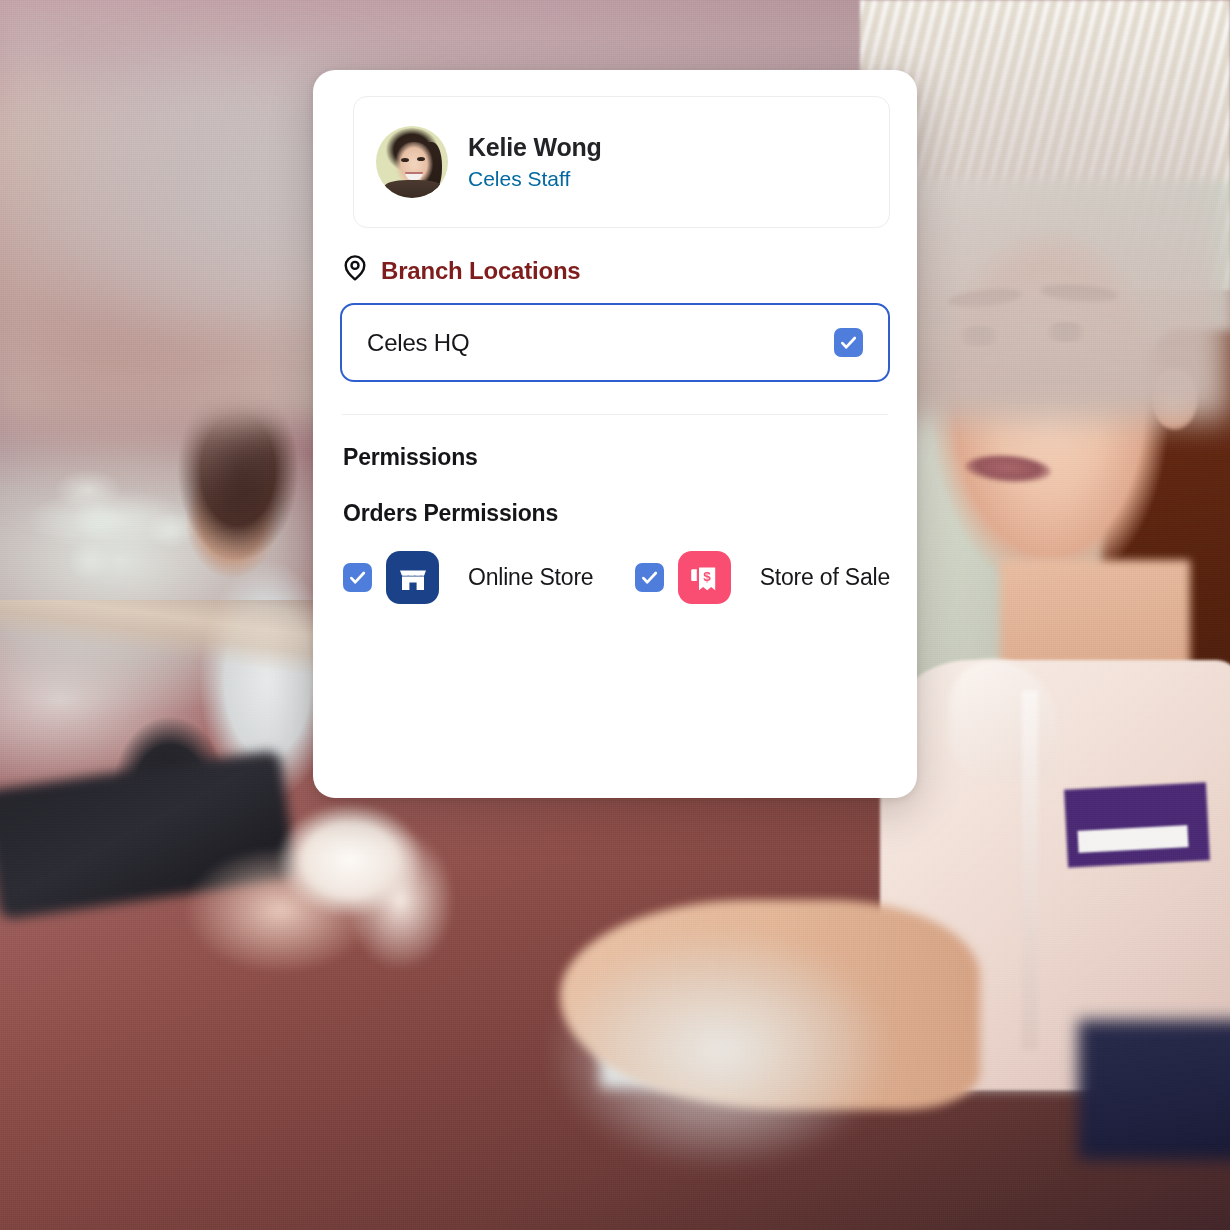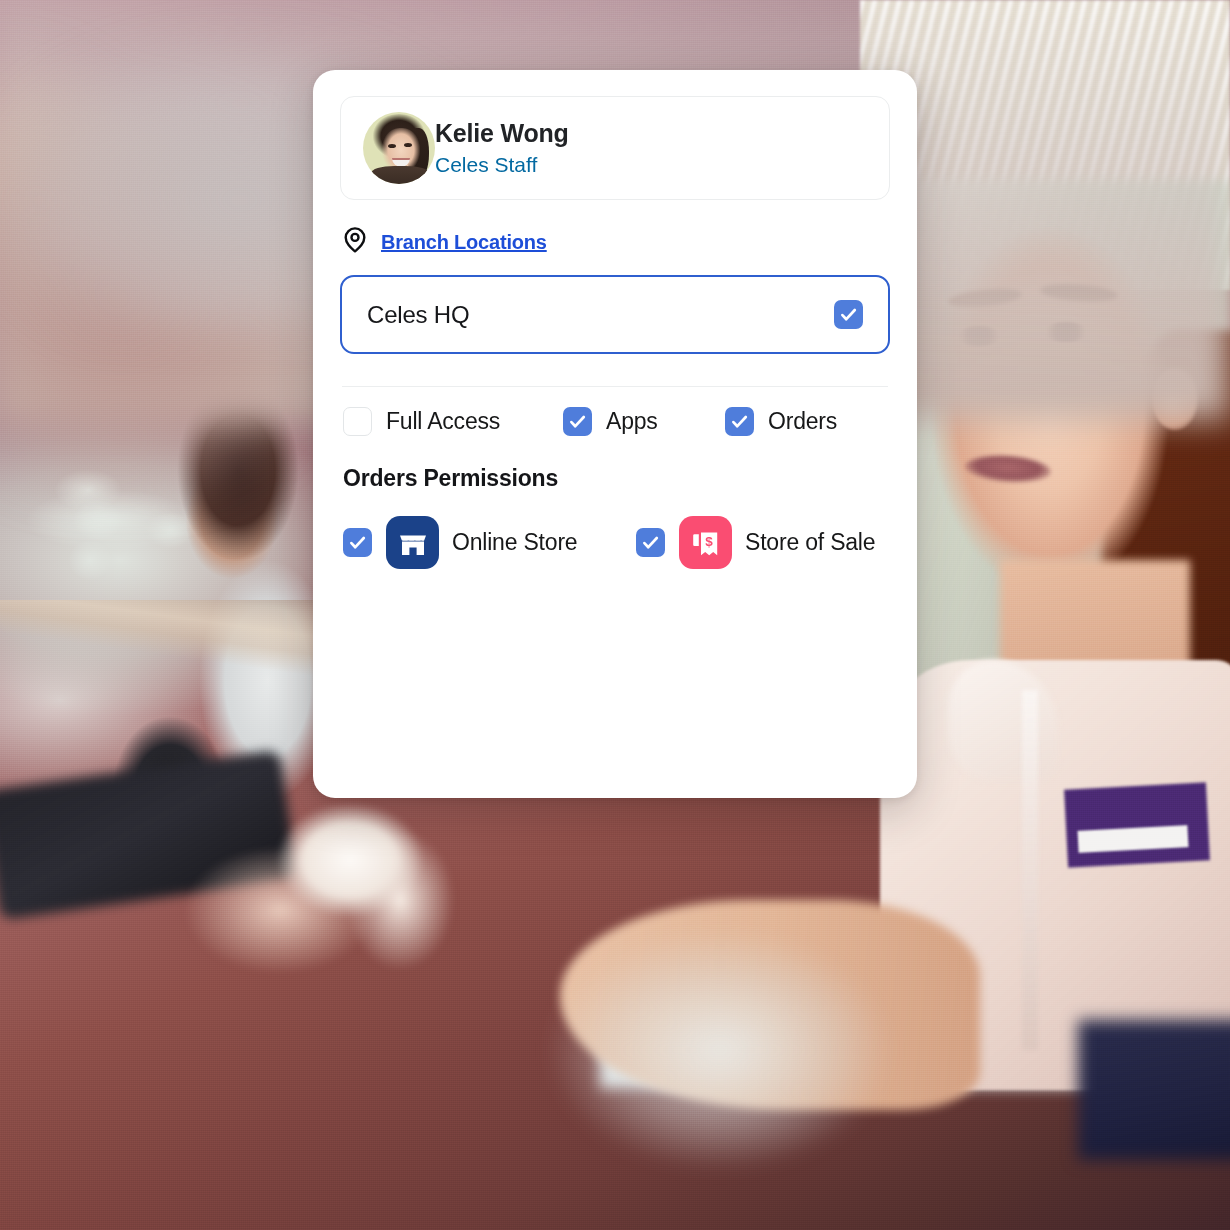--- a/index.html
+++ b/index.html
@@ -245,24 +245,26 @@
     background: #ffffff;
     border-radius: 22px;
     box-shadow: 0 14px 44px rgba(40,22,22,.22), 0 2px 8px rgba(40,22,22,.10);
     padding: 26px 27px 0 27px;
   }
 
   
   .profile-card {
     display: flex;
     align-items: center;
+    gap: 20px;
     border: 1px solid #ebedee;
     border-radius: 14px;
     padding: 21px 22px;
-    height: 104px;
+    height: 132px;
+    margin-left: 13px;
   }
   .avatar {
     width: 72px; height: 72px;
     border-radius: 50%;
     flex: 0 0 72px;
     overflow: hidden;
     position: relative;
     background: #dfe2b7;
   }
   
@@ -300,21 +302,21 @@
   .profile-role {
     font-size: 21px; color: #0369a1; line-height: 1.3; margin-top: 2px;
   }
 
   
   .section-head {
     display: flex; align-items: center; gap: 13px;
     margin: 26px 0 0 2px;
   }
   .section-head-label {
-    font-size: 20px; font-weight: 700; color: #1d4ed8; letter-spacing: -.2px; text-decoration: underline;
+    font-size: 24px; font-weight: 700; color: #7f1d1d; letter-spacing: -.2px;
   }
 
   
   .loc-row {
     display: flex; align-items: center; justify-content: space-between;
     height: 79px;
     margin-top: 16px;
     padding: 16px 25px;
     border: 1px solid #e9ebec;
     border-radius: 14px;
@@ -349,21 +351,21 @@
     margin: 20px 0 0 3px;
   }
   .perm-item { display: flex; align-items: center; gap: 14px; }
   .perm-label { font-size: 23px; color: #171819; letter-spacing: -.2px; white-space: nowrap; }
 
   #permissions-row .perm-item:nth-child(1) { width: 220px; }
   #permissions-row .perm-item:nth-child(2) { width: 162px; }
 
   #channels-row { margin-top: 24px; }
   #channels-row .perm-item:nth-child(1) { width: 293px; }
-  .chan-item { display: flex; align-items: center; gap: 13px; }
+  .chan-item { display: flex; align-items: center; gap: 29px; }
   .chan-icon {
     width: 53px; height: 53px; border-radius: 14px;
     flex: 0 0 53px;
     display: flex; align-items: center; justify-content: center;
   }
   .chan-icon.store { background: #1b4289; }
   .chan-icon.pos   { background: #fa4d72; }
 </style>
 </head>
 <body>
@@ -437,46 +439,22 @@
       <span class="cbx on">
         <svg width="19" height="19" viewBox="0 0 19 19" aria-hidden="true">
           <path d="M3.4 10.1l3.9 4.1L15.8 5" fill="none" stroke="#fff" stroke-width="2.7" stroke-linecap="round" stroke-linejoin="round"></path>
         </svg>
       </span>
     </div>
 
 
     <div class="divider"></div>
 
-
-    <div class="perm-row" id="permissions-row">
-
-      <div class="perm-item">
-        <span class="cbx off"></span>
-        <span class="perm-label">Full Access</span>
-      </div>
-
-      <div class="perm-item">
-        <span class="cbx on">
-          <svg width="19" height="19" viewBox="0 0 19 19" aria-hidden="true">
-            <path d="M3.4 10.1l3.9 4.1L15.8 5" fill="none" stroke="#fff" stroke-width="2.7" stroke-linecap="round" stroke-linejoin="round"></path>
-          </svg>
-        </span>
-        <span class="perm-label">Apps</span>
-      </div>
-
-      <div class="perm-item">
-        <span class="cbx on">
-          <svg width="19" height="19" viewBox="0 0 19 19" aria-hidden="true">
-            <path d="M3.4 10.1l3.9 4.1L15.8 5" fill="none" stroke="#fff" stroke-width="2.7" stroke-linecap="round" stroke-linejoin="round"></path>
-          </svg>
-        </span>
-        <span class="perm-label">Orders</span>
-      </div>
-    </div>
+    <div class="group-title">Permissions</div>
+
 
     <div class="group-title">Orders Permissions</div>
 
     <div class="perm-row" id="channels-row">
 
       <div class="perm-item">
         <span class="cbx on">
           <svg width="19" height="19" viewBox="0 0 19 19" aria-hidden="true">
             <path d="M3.4 10.1l3.9 4.1L15.8 5" fill="none" stroke="#fff" stroke-width="2.7" stroke-linecap="round" stroke-linejoin="round"></path>
           </svg>

